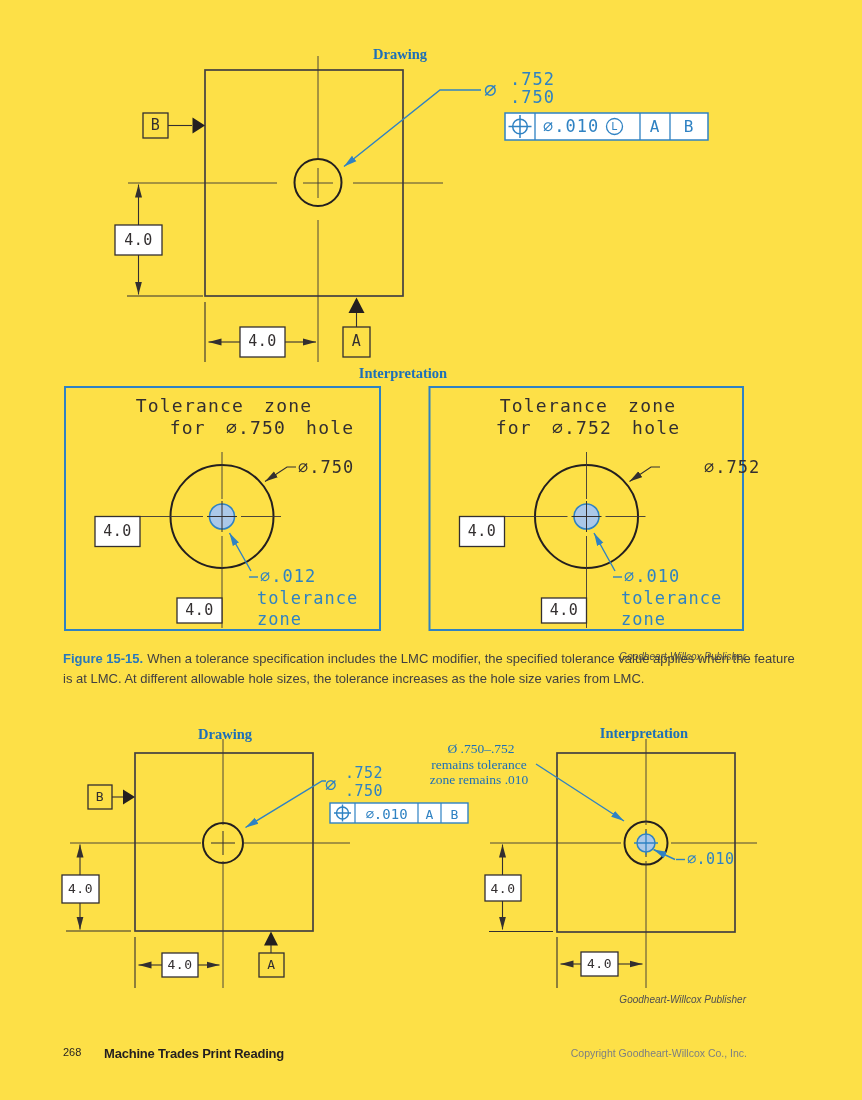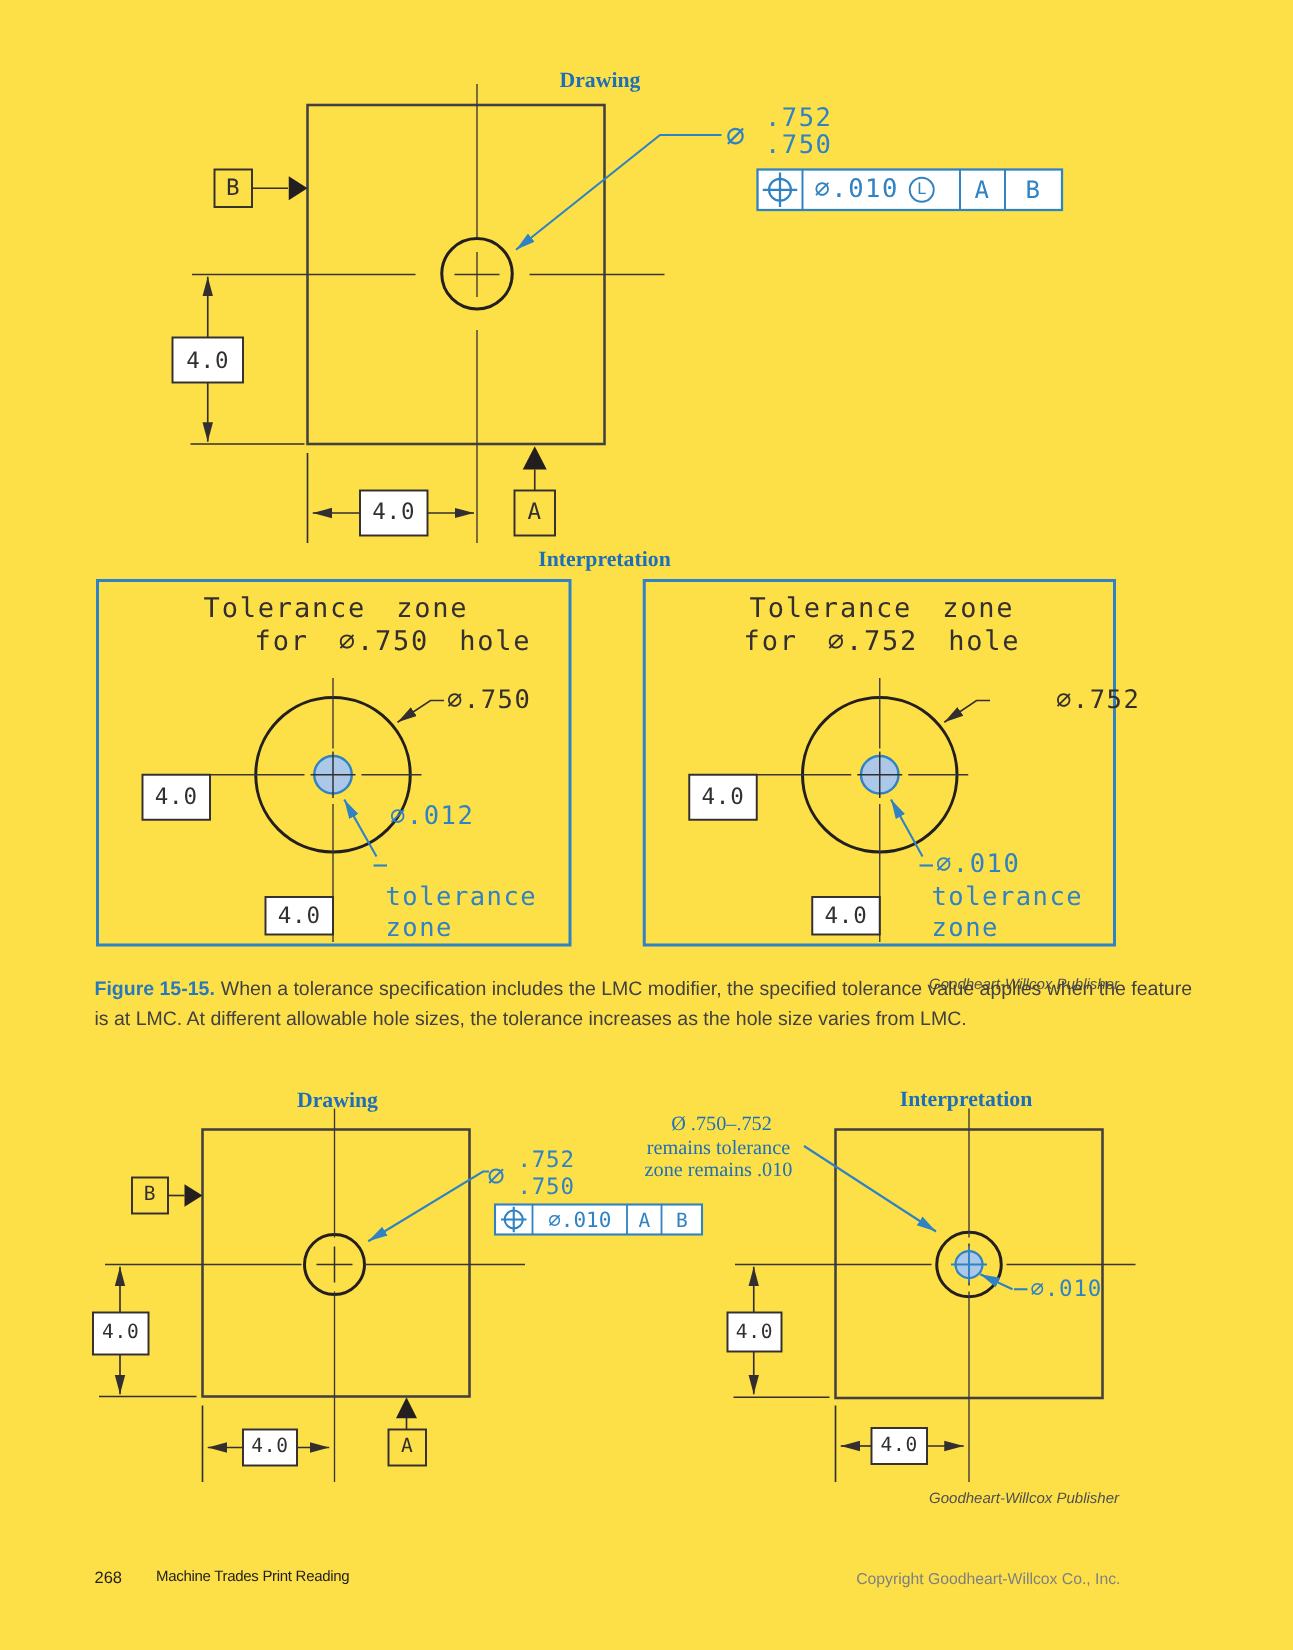--- a/index.html
+++ b/index.html
@@ -13,21 +13,21 @@
   .cadblue{font-family:"DejaVu Sans Mono",monospace;color:#2f82c3;}
   .title{font-size:18px;letter-spacing:1.2px;word-spacing:8px;color:#332f30;}
   .dim{font-size:15px;letter-spacing:0.5px;}
   .dim-s{font-size:13px;letter-spacing:0.5px;}
   .zone{font-size:17px;letter-spacing:1px;}
   .note{font-family:"Liberation Serif",serif;color:#1d6fb8;font-size:13.5px;}
   .credit{font-style:italic;font-size:10px;color:#4f4f51;margin-top:18px;}
   .caption{position:absolute;width:744px;font-size:13px;line-height:20px;color:#414042;}
   .cap-label{color:#2878bd;font-weight:bold;margin-right:4px;}
   .footer-num{font-size:11px;color:#231f20;}
-  .footer-title{font-size:10px;font-weight:normal;color:#231f20;letter-spacing:-0.2px;}
+  .footer-title{font-size:13px;font-weight:bold;color:#231f20;letter-spacing:-0.2px;}
   .footer-copy{font-size:10.5px;color:#7d7f81;}
 </style>
 </head>
 <body>
 
 <div id="page">
 
 <svg class="art" viewBox="0 0 862 1100" aria-hidden="true">
   <defs>
     <marker id="ah" markerUnits="userSpaceOnUse" markerWidth="14" markerHeight="9" refX="13" refY="4.5" orient="auto">
@@ -206,21 +206,21 @@
 <div class="t cadblue cx" style="left:654.5px;top:119px;font-size:16px;">A</div>
 <div class="t cadblue cx" style="left:688.5px;top:119px;font-size:16px;">B</div>
 
 <div class="t heading cx" style="left:403px;top:366px;">Interpretation</div>
 
 <div class="t cad title cx" style="left:224px;top:397px;">Tolerance zone</div>
 <div class="t cad title cx" style="left:224px;top:419px;margin-left:38px;">for ∅.750 hole</div>
 <div class="t cad zone" style="left:298px;top:459px;">∅.750</div>
 <div class="t cad dim cx" style="left:117.5px;top:524px;">4.0</div>
 <div class="t cad dim cx" style="left:199.5px;top:603px;">4.0</div>
-<div class="t cadblue zone" style="left:260px;top:536px;">∅.012</div>
+<div class="t cadblue zone" style="left:260px;top:568px;">∅.012</div>
 <div class="t cadblue zone" style="left:257px;top:590px;">tolerance</div>
 <div class="t cadblue zone" style="left:257px;top:611px;">zone</div>
 
 <div class="t cad title cx" style="left:588px;top:397px;">Tolerance zone</div>
 <div class="t cad title cx" style="left:588px;top:419px;">for ∅.752 hole</div>
 <div class="t cad zone" style="left:662px;top:459px;margin-left:42px;">∅.752</div>
 <div class="t cad dim cx" style="left:482px;top:524px;">4.0</div>
 <div class="t cad dim cx" style="left:564px;top:603px;">4.0</div>
 <div class="t cadblue zone" style="left:624px;top:568px;">∅.010</div>
 <div class="t cadblue zone" style="left:621px;top:590px;">tolerance</div>

